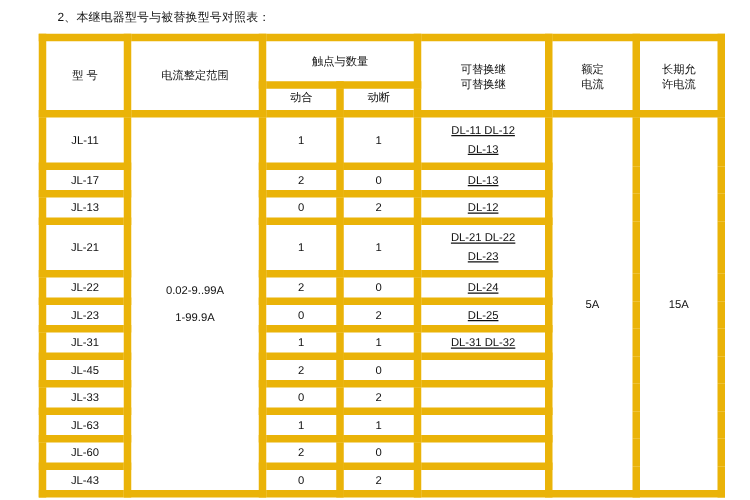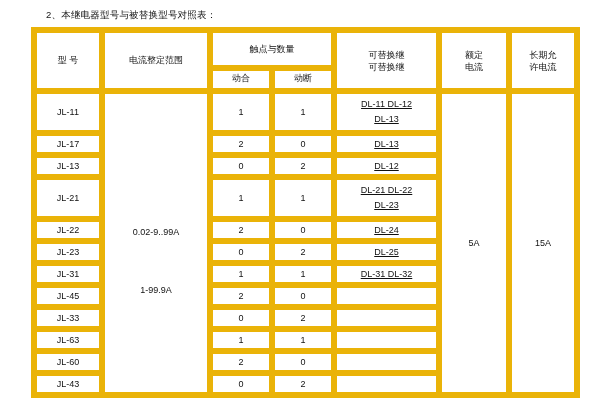--- a/index.html
+++ b/index.html
@@ -82,21 +82,20 @@
   .sub-cell .ln {
     display: block;
     line-height: 15px;
     white-space: nowrap;
     text-decoration: underline;
   }
   .range-cell .ln {
     display: block;
     line-height: 22px;
     white-space: nowrap;
-    margin-top: 36px;
   }
 </style>
 </head>
 <body>
 
 <div class="page">
 
   <div class="caption">2、本继电器型号与被替换型号对照表：</div>
 
   <div class="table-wrap">

